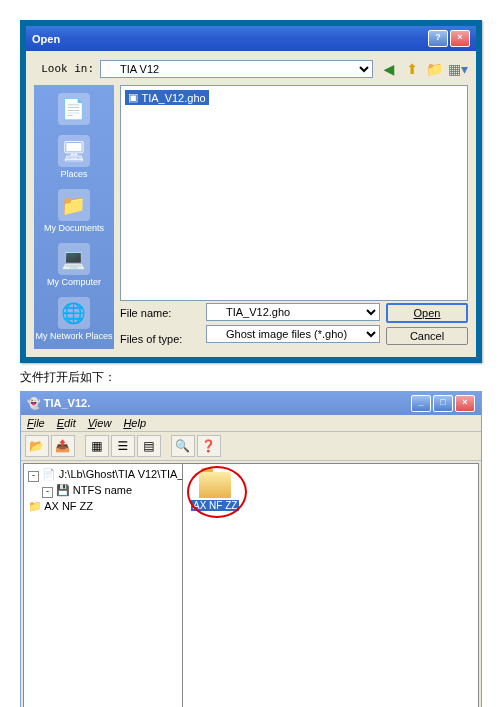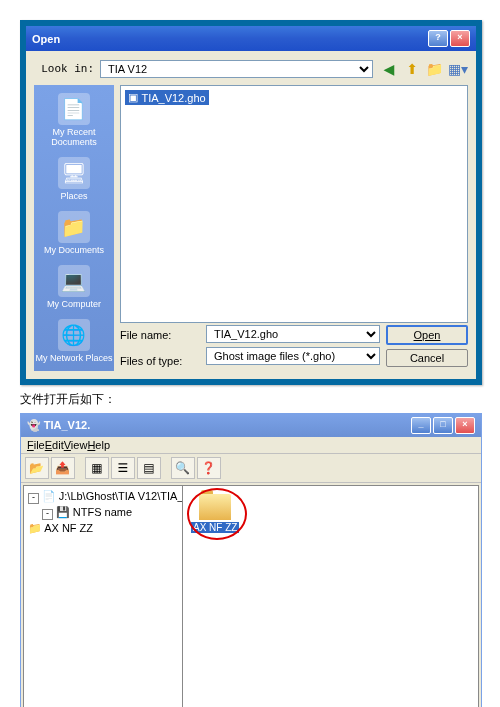--- a/index.html
+++ b/index.html
@@ -58,21 +58,21 @@
     width: 60px;
     text-align: right;
     font-size: 11px;
     font-family: Liberation Mono, monospace;
   }
   select, input[type=text] {
     font-family: inherit;
     font-size: 11px;
     background: #fff;
     border: 1px solid #7f9db9;
-    padding: 1px 3px;
+    padding: 1px 15px;
     height: 18px;
     box-sizing: border-box;
   }
   .toolbar-icons {
     display: flex;
     gap: 3px;
     align-items: center;
   }
   .ico {
     width: 20px;
@@ -185,22 +185,23 @@
     justify-content: space-between;
     align-items: center;
     font-size: 11px;
     font-weight: bold;
   }
   .menubar {
     background: #ece9d8;
     padding: 2px 6px;
     font-size: 11px;
     display: flex;
-    gap: 0;
+    gap: 12px;
     border-bottom: 1px solid #c0c0c0;
+    font-style: italic;
   }
   .menubar span u { text-decoration: underline; }
   .toolbar2 {
     background: #ece9d8;
     padding: 3px 4px;
     display: flex;
     gap: 2px;
     border-bottom: 1px solid #c0c0c0;
   }
   .tbtn {
@@ -311,21 +312,20 @@
         <span class="ico" style="color:#2a8a2a">◀</span>
         <span class="ico" style="color:#d8a000">⬆</span>
         <span class="ico" style="color:#d8a000">📁</span>
         <span class="ico" style="color:#4a78c0">▦▾</span>
       </div>
     </div>
     <div class="main-area">
       <div class="sidebar">
         <div class="sidebar-item">
             <div class="bigico">📄</div>
-            <span>My Recent Documents</span>
           </div>
         <div class="sidebar-item">
             <div class="bigico">🖥</div>
             <span>Places</span>
           </div>
         <div class="sidebar-item">
             <div class="bigico">📁</div>
             <span>My Documents</span>
           </div>
         <div class="sidebar-item">

